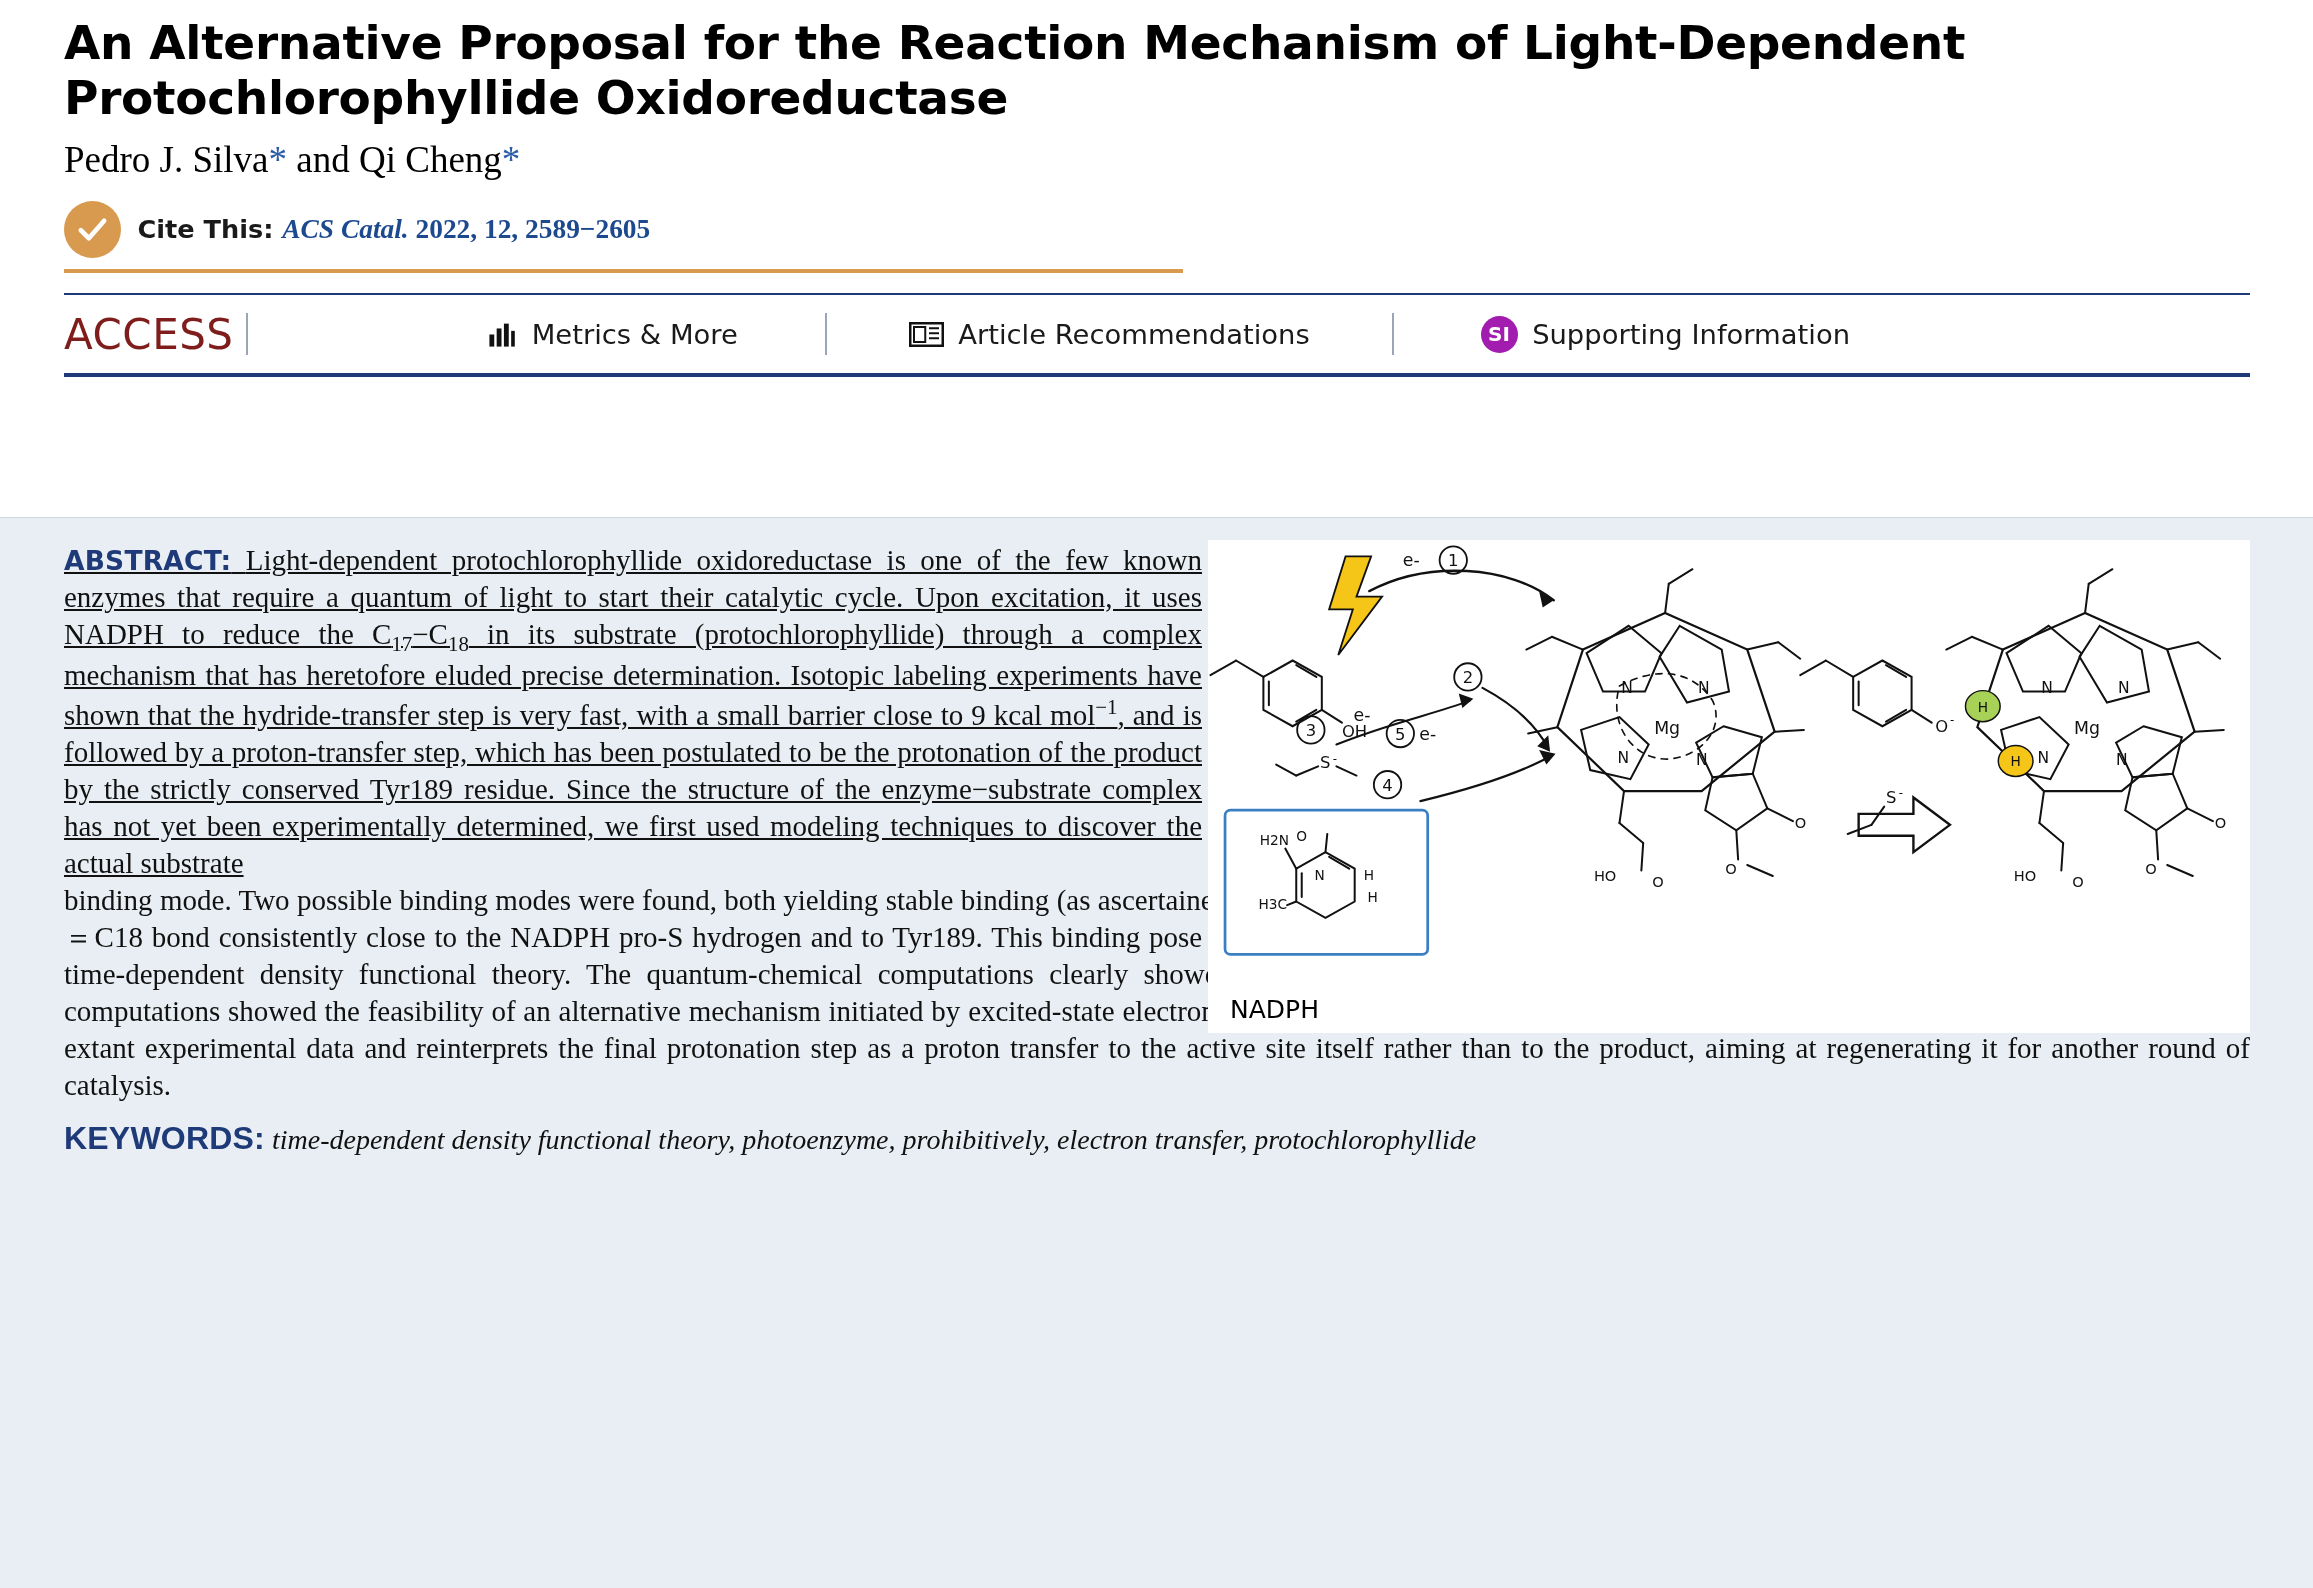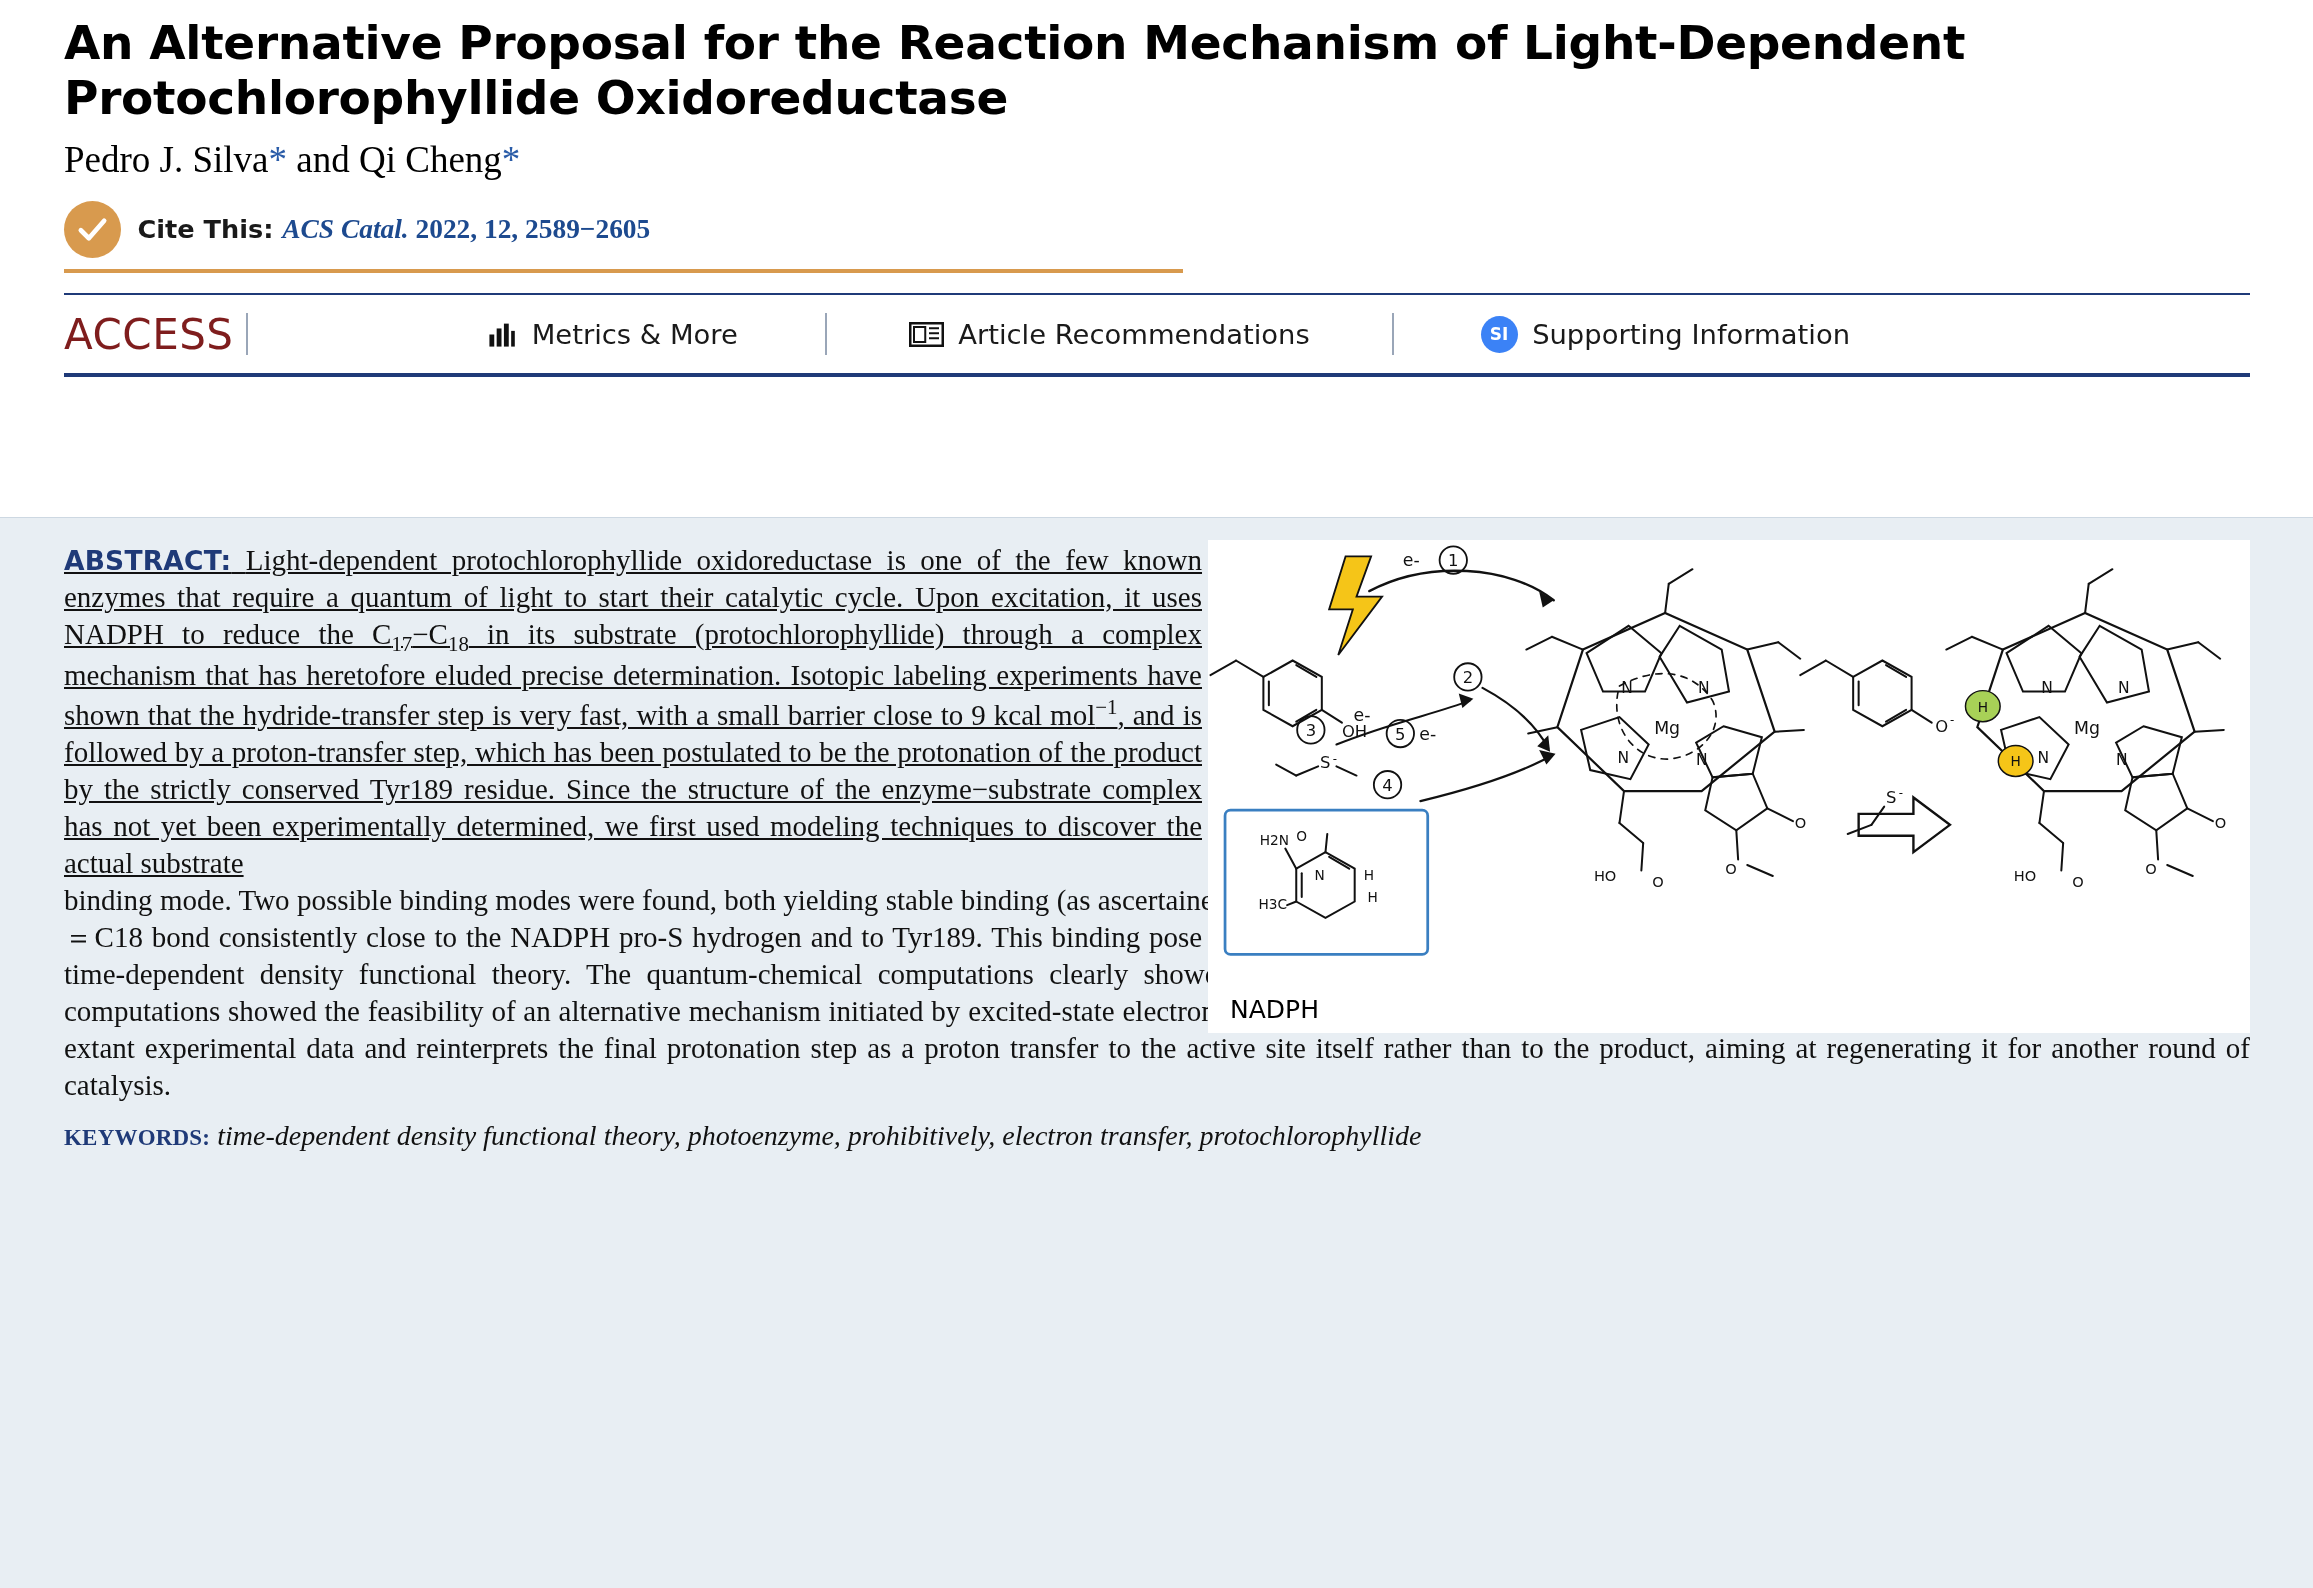--- a/index.html
+++ b/index.html
@@ -138,23 +138,23 @@
   }
   .access-item.metrics { margin-left: 101px; }
   .access-item.recs { margin-left: 82px; }
   .access-item.si { margin-left: 87px; }
   .spacer-1 { width: 137px; }
   .spacer-2 { width: 87px; }
   .spacer-3 { width: 82px; }
   .ic { display: inline-flex; align-items: center; justify-content: center; }
   .si-badge {
     width: 37px; height: 37px; border-radius: 50%;
-    background: #3b82f6; color: #fff;
-    font-family: "DejaVu Sans", sans-serif;
-    font-size: 17px; font-weight: bold;
+    background: #a21caf; color: #fff;
+    font-family: "DejaVu Sans", sans-serif;
+    font-size: 20px; font-weight: bold;
     display: flex; align-items: center; justify-content: center; text-align: right;
   }
 
   
   .abstract-panel {
     position: absolute;
     left: 0;
     top: 517px;
     width: 2314px;
     height: 1071px;
@@ -206,24 +206,24 @@
     margin-top: 0;
   }
   .keywords {
     margin-top: 16.4px;
     font-family: "Liberation Serif", serif;
     font-size: 28px;
     font-style: italic;
     color: #111;
   }
   .kw-head {
-    font-family: Liberation Serif, serif;
+    font-family: Liberation Sans, sans-serif;
     font-weight: bold;
     font-style: normal;
-    font-size: 23px;
+    font-size: 32px;
     color: #1f3a78;
     letter-spacing: 0.2px;
   }
   sub { font-size: 0.72em; vertical-align: sub; }
   sup { font-size: 0.72em; vertical-align: super; }
 </style>
 </head>
 <body>
 
 <div class="page">

